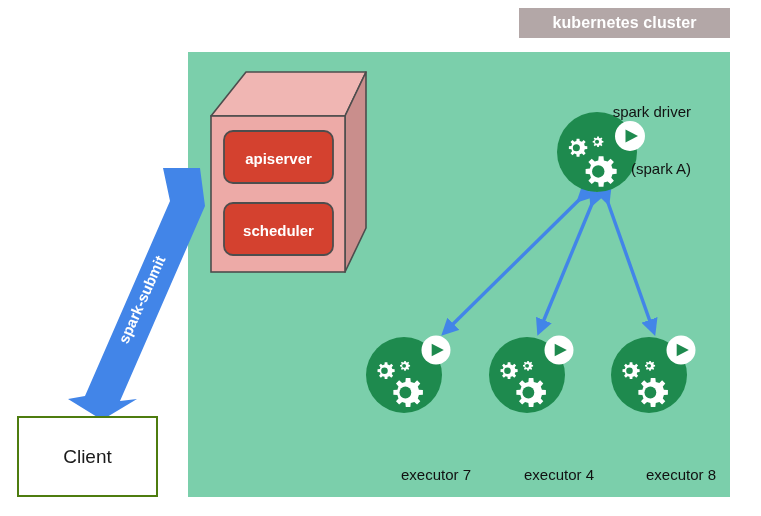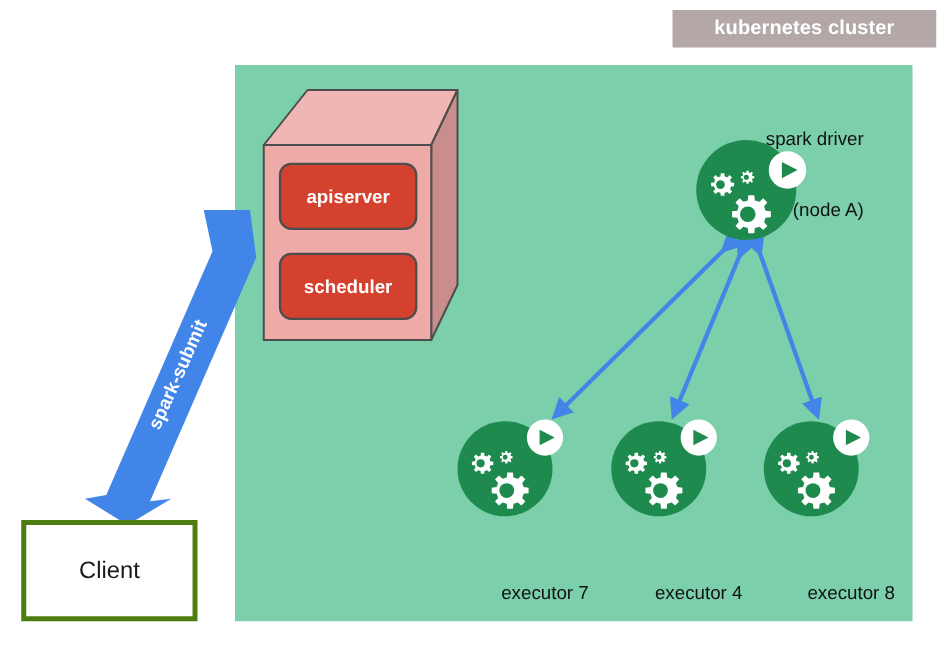--- a/index.html
+++ b/index.html
@@ -29,42 +29,41 @@
     width: 211px;
     height: 30px;
     background: #b3a7a7;
     display: flex;
     align-items: center;
     justify-content: center;
     color: #ffffff;
     font-weight: bold;
     font-size: 16px;
     letter-spacing: 0.1px;
-    margin-left: 19px;
   }
 
   
   .cluster-panel {
     position: absolute;
     left: 188px;
     top: 52px;
     width: 542px;
     height: 445px;
     background: #7bcfab;
   }
 
   
   .client-box {
     position: absolute;
     left: 17px;
     top: 416px;
     width: 141px;
     height: 81px;
     background: #ffffff;
-    border: 4px solid #4d7c0f;
+    border: 2px solid #4d7c0f;
     box-sizing: border-box;
     display: flex;
     align-items: center;
     justify-content: center;
     font-size: 19px;
     color: #1a1a1a;
   }
 
   
   .node-label {
@@ -215,21 +214,21 @@
         <path d="M0,-11 L2.6,-10.3 L4.6,-12.2 L6.9,-9.9 L5.1,-7.8 L5.9,-5.4 L8.8,-5.1 L8.8,-1.8 L5.9,-1.5 L5.1,0.9 L6.9,3 L4.6,5.3 L2.6,3.5 L0,4.2 L-0.3,7.1 L-3.6,7.1 L-3.9,4.2 L-6.3,3.5 L-8.4,5.3 L-10.7,3 L-8.9,0.9 L-9.7,-1.5 L-12.6,-1.8 L-12.6,-5.1 L-9.7,-5.4 L-8.9,-7.8 L-10.7,-9.9 L-8.4,-12.2 L-6.3,-10.3 L-3.9,-11 L-3.6,-13.9 L-0.3,-13.9 Z" transform="translate(2,3)"></path>
         <circle cx="-1.9" cy="-0.4" r="4.3" fill="#1e8a4e"></circle>
       </g>
       <circle cx="681" cy="350" r="14.5" fill="#ffffff"></circle>
       <polygon points="676.7,343.8 688.8,350 676.7,356.2" fill="#1e8a4e"></polygon>
     </g>
   </svg>
 
   <div class="node-label label-driver">
     <div>spark driver</div>
-    <div>(node A)</div>
+    <div>(spark A)</div>
   </div>
 
   <div class="node-label label-ex1">
     <div>executor 7</div>
     
   </div>
 
   <div class="node-label label-ex2">
     <div>executor 4</div>
     

